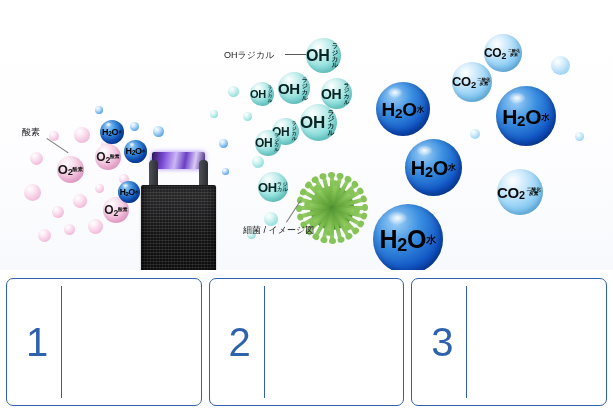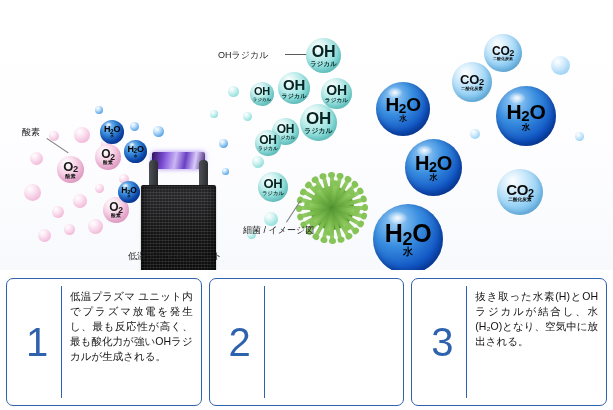--- a/index.html
+++ b/index.html
@@ -27,21 +27,21 @@
   
   .stage{
     position:absolute;left:0;top:34px;width:613px;height:236px;
     background:linear-gradient(180deg,#ffffff 0%,#fdfdff 55%,#f7f9fc 100%);
     overflow:hidden;
   }
 
   
   .bub{
     position:absolute;border-radius:50%;
-    display:flex;flex-direction:column;align-items:center;justify-content:center;
+    display:flex;flex-direction:row;align-items:center;justify-content:center;
     line-height:1;text-align:center;
     box-sizing:border-box;
   }
   .bub .f{font-weight:bold;letter-spacing:-.3px;}
   .bub .f sub{font-size:.72em;vertical-align:baseline;position:relative;top:.18em;}
   .bub .jp{font-size:.40em;font-weight:bold;margin-top:.18em;letter-spacing:.02em;}
 
   
   .b-blue{
     background:radial-gradient(circle at 33% 26%, #9fd0f7 0%, #3a8fe0 34%, #1055c4 68%, #0a3fa0 100%);
@@ -217,30 +217,29 @@
     <div class="bub b-plain-blue" style="left:150px;top:122px;width:8px;height:8px;"></div>
     <div class="bub b-plain-blue" style="left:219px;top:105px;width:9px;height:9px;"></div>
     <div class="bub b-plain-blue" style="left:222px;top:134px;width:7px;height:7px;"></div>
 
     <div class="unit">
       <div class="plasma"></div>
       <div class="arm l"></div>
       <div class="arm r"></div>
       <div class="body"></div>
     </div>
-    <div class="lbl" style="left:128px;top:216px;">低温プラズマ ユニット</div>
 
     <div class="bub b-plain-teal" style="left:228px;top:52px;width:11px;height:11px;"></div>
     <div class="bub b-plain-teal" style="left:243px;top:78px;width:9px;height:9px;"></div>
     <div class="bub b-plain-teal" style="left:252px;top:122px;width:12px;height:12px;"></div>
     <div class="bub b-plain-teal" style="left:264px;top:178px;width:14px;height:14px;"></div>
     <div class="bub b-plain-teal" style="left:247px;top:196px;width:9px;height:9px;"></div>
     <div class="bub b-plain-teal" style="left:210px;top:76px;width:8px;height:8px;"></div>
 
-    <div class="lbl" style="left:218px;top:15px;">OHラジカル</div>
+    <div class="lbl" style="left:224px;top:15px;">OHラジカル</div>
     <div class="leader-h" style="left:285px;top:20px;width:27px;"></div>
 
     <div class="bub b-teal" style="left:306px;top:4px;width:35px;height:35px;font-size:16px;">
       <span class="f">OH</span>
       <span class="jp">ラジカル</span>
     </div>
     <div class="bub b-teal" style="left:278px;top:38px;width:32px;height:32px;font-size:15px;">
       <span class="f">OH</span>
       <span class="jp">ラジカル</span>
     </div>
@@ -339,24 +338,22 @@
     </div>
 
     <div class="bub b-plain-cyan" style="left:551px;top:22px;width:19px;height:19px;"></div>
     <div class="bub b-plain-cyan" style="left:470px;top:95px;width:10px;height:10px;"></div>
     <div class="bub b-plain-cyan" style="left:575px;top:98px;width:9px;height:9px;"></div>
   </div>
 
   <div class="steps">
     <div class="step">
       <div class="num">1</div>
-      <div class="txt">低温プラズマ ユニット内でプラズマ放電を発生し、最も反応性が高く、最も酸化力が強いOHラジカルが生成される。</div>
     </div>
     <div class="step">
       <div class="num">2</div>
     </div>
     <div class="step">
       <div class="num">3</div>
-      <div class="txt">抜き取った水素(H)とOHラジカルが結合し、水(H₂O)となり、空気中に放出される。</div>
     </div>
   </div>
 
 </div>
 
 </body></html>

